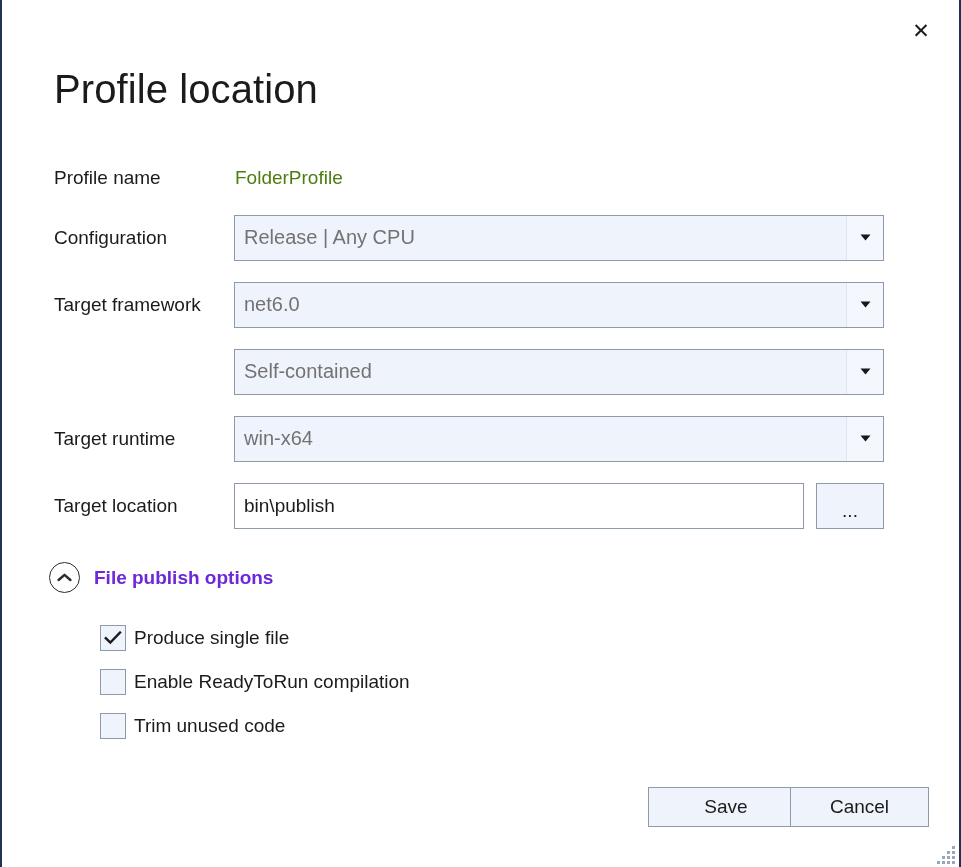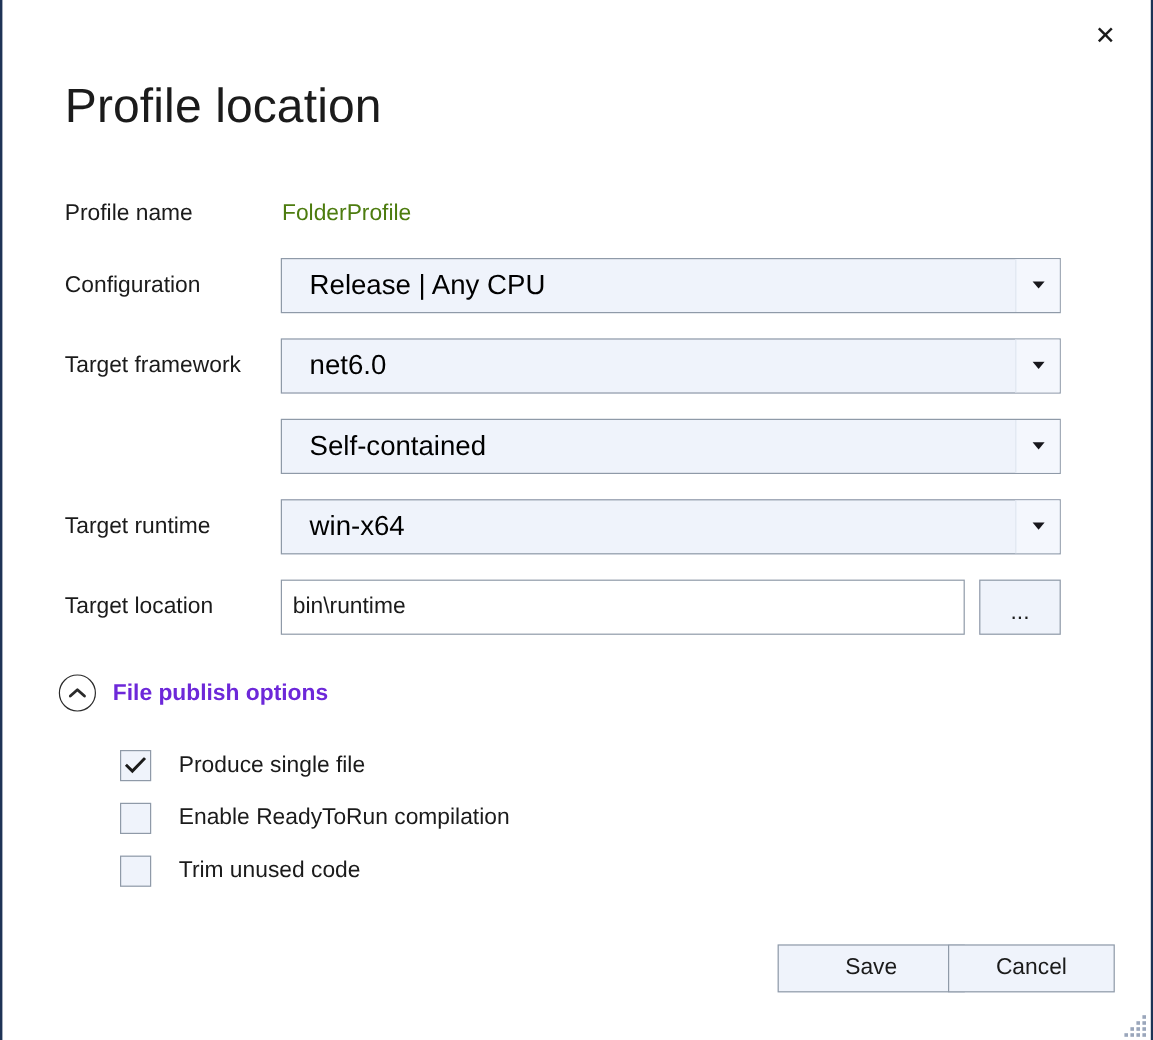--- a/index.html
+++ b/index.html
@@ -101,23 +101,23 @@
     top: 50%;
     transform: translateY(-50%);
     background: #eff3fb;
     border: 1px solid #8f9aa8;
     display: flex;
     align-items: center;
     cursor: default;
   }
   .combo .combo-text {
     flex: 1 1 auto;
-    padding-left: 23px;
-    font-size: 23px;
-    color: #000000;
+    padding-left: 9px;
+    font-size: 20px;
+    color: #737373;
     white-space: nowrap;
     overflow: hidden;
   }
   .combo .combo-arrow {
     flex: 0 0 auto;
     width: 36px;
     height: 100%;
     background: #f4f7fd;
     border-left: 1px solid #dfe5ef;
     display: flex;
@@ -212,21 +212,21 @@
     box-sizing: border-box;
     background: #eff3fb;
     border: 1.5px solid #8f9aa8;
     flex: 0 0 auto;
     display: flex;
     align-items: center;
     justify-content: center;
   }
   .checkbox svg { display: block; }
   .check-label {
-    margin-left: 23px;
+    margin-left: 8px;
     font-size: 19px;
     color: #1b1b1b;
     white-space: nowrap;
   }
 
   
   .footer {
     position: absolute;
     left: 0;
     top: 787px;
@@ -329,21 +329,21 @@
           <svg width="11" height="7" viewBox="0 0 11 7">
               <path d="M0.5 0.5 L10.5 0.5 L5.5 6.5 Z" fill="#17171c"></path>
             </svg>
         </span>
       </div>
     </div>
 
     <div class="row">
       <span class="label">Target location</span>
       <div class="textbox">
-        <span class="tb-text">bin\runtime</span>
+        <span class="tb-text">bin\publish</span>
       </div>
       <div class="browse-btn">...</div>
     </div>
 
   </div>
 
   <div class="expander">
     <span class="expander-circle">
       <svg width="15" height="9" viewBox="0 0 15 9">
         <path d="M1.6 7 L7.5 1.8 L13.4 7" fill="none" stroke="#2b2b2b" stroke-width="2.4" stroke-linecap="round" stroke-linejoin="round"></path>

